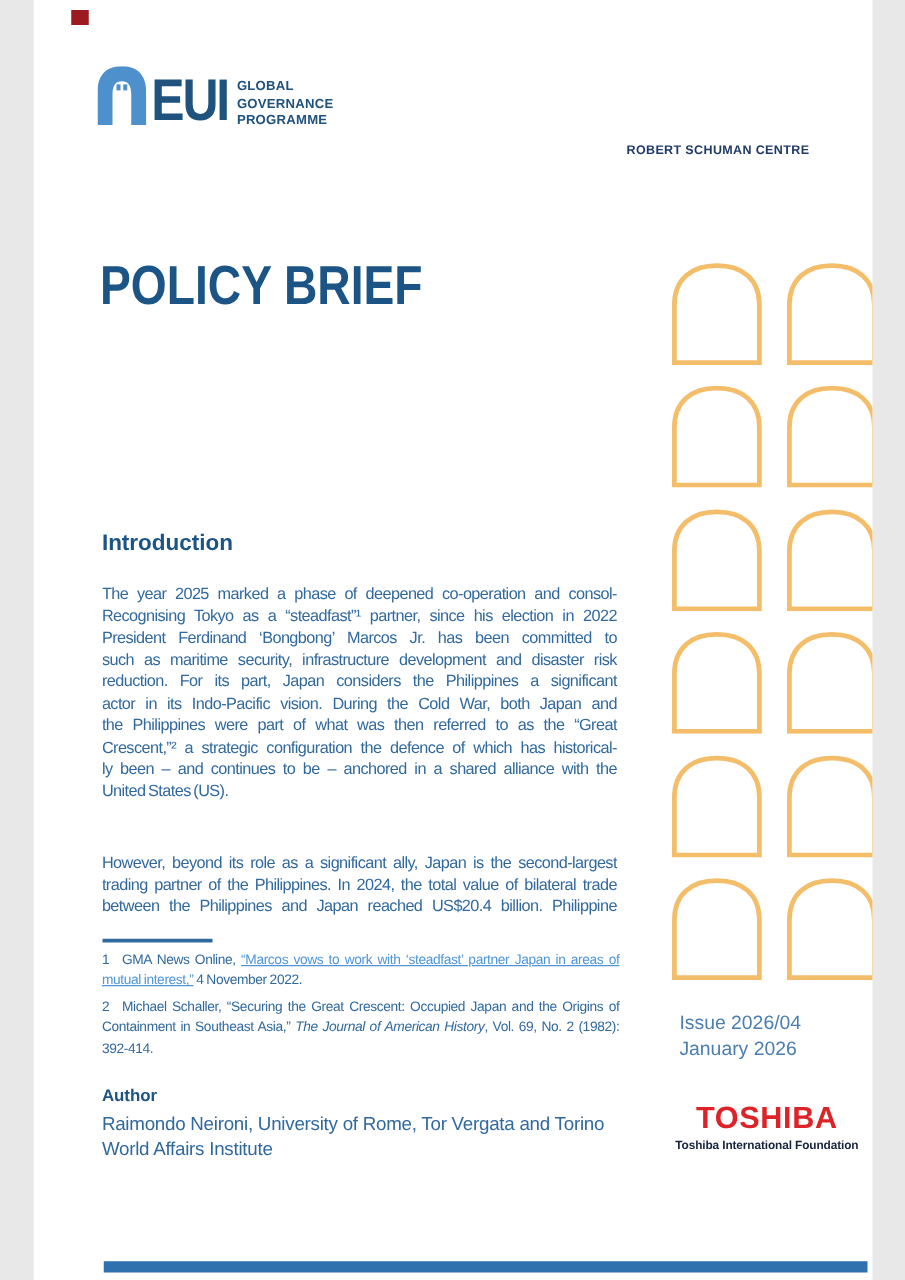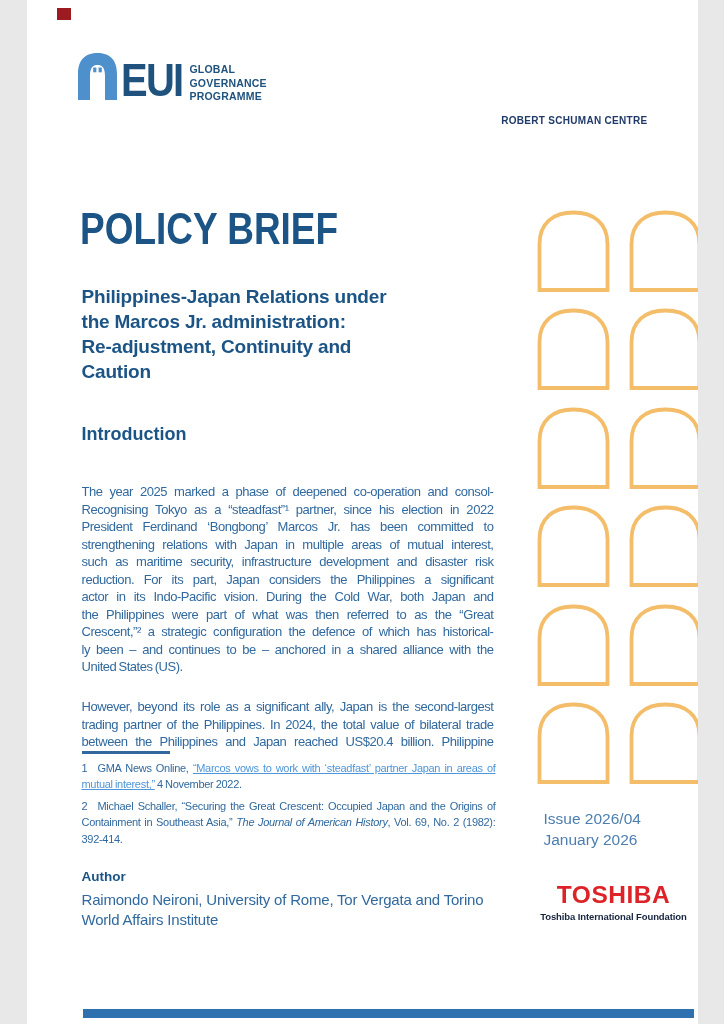--- a/index.html
+++ b/index.html
@@ -37,21 +37,21 @@
   }
   .title { position:absolute; left:55px; top:284px; margin:0; color:var(--dark-blue,#1B5485); font-weight:700; }
   .title-line { font-size:19px; line-height:25px; letter-spacing:-0.2px; white-space:nowrap; }
   .section-heading {
     position:absolute; left:55px; top:424px; margin:0;
     font-size:18px; font-weight:700; color:var(--dark-blue,#1B5485);
   }
   .para {
     position:absolute; left:55px; width:412px;
     color:var(--body-blue,#31699E);
-    font-size:13px; letter-spacing:-0.45px; word-spacing:-1.1px;margin-top:17px;
+    font-size:13px; letter-spacing:-0.45px; word-spacing:-1.1px;
   }
   .para1 { top:466px; }
   .para2 { top:681px; }
   .jline { height:17.5px; line-height:17.5px; text-align:justify; text-align-last:justify; overflow:hidden; }
   .align-left-last { text-align-last:left; }
 
   .fn-rule { position:absolute; left:55px; top:751px; width:88px; height:3px; background:var(--body-blue,#31699E); }
   .footnote {
     position:absolute; left:55px; width:414px;
     color:var(--body-blue,#31699E);
@@ -92,33 +92,26 @@
   </svg>
   <div class="eui-acronym">EUI</div>
   <div class="programme">
       <div class="prog-line">GLOBAL</div>
       <div class="prog-line">GOVERNANCE</div>
       <div class="prog-line">PROGRAMME</div>
     </div>
   <div class="centre">ROBERT SCHUMAN CENTRE</div>
 
   <h1 class="kicker">POLICY BRIEF</h1>
-  <h2 class="title">
-      <div class="title-line">Philippines-Japan Relations under</div>
-      <div class="title-line">the Marcos Jr. administration:</div>
-      <div class="title-line">Re-adjustment, Continuity and</div>
-      <div class="title-line">Caution</div>
-    </h2>
   <h3 class="section-heading">Introduction</h3>
 
   <div class="para para1">
       <div class="jline">The year 2025 marked a phase of deepened co-operation and consol-</div>
       <div class="jline">Recognising Tokyo as a “steadfast”¹ partner, since his election in 2022</div>
       <div class="jline">President Ferdinand ‘Bongbong’ Marcos Jr. has been committed to</div>
-      <div class="jline">strengthening relations with Japan in multiple areas of mutual interest,</div>
       <div class="jline">such as maritime security, infrastructure development and disaster risk</div>
       <div class="jline">reduction. For its part, Japan considers the Philippines a significant</div>
       <div class="jline">actor in its Indo-Pacific vision. During the Cold War, both Japan and</div>
       <div class="jline">the Philippines were part of what was then referred to as the “Great</div>
       <div class="jline">Crescent,”² a strategic configuration the defence of which has historical-</div>
       <div class="jline">ly been – and continues to be – anchored in a shared alliance with the</div>
       <div class="jline align-left-last">United States (US).</div>
     </div>
   <div class="para para2">
       <div class="jline">However, beyond its role as a significant ally, Japan is the second-largest</div>

